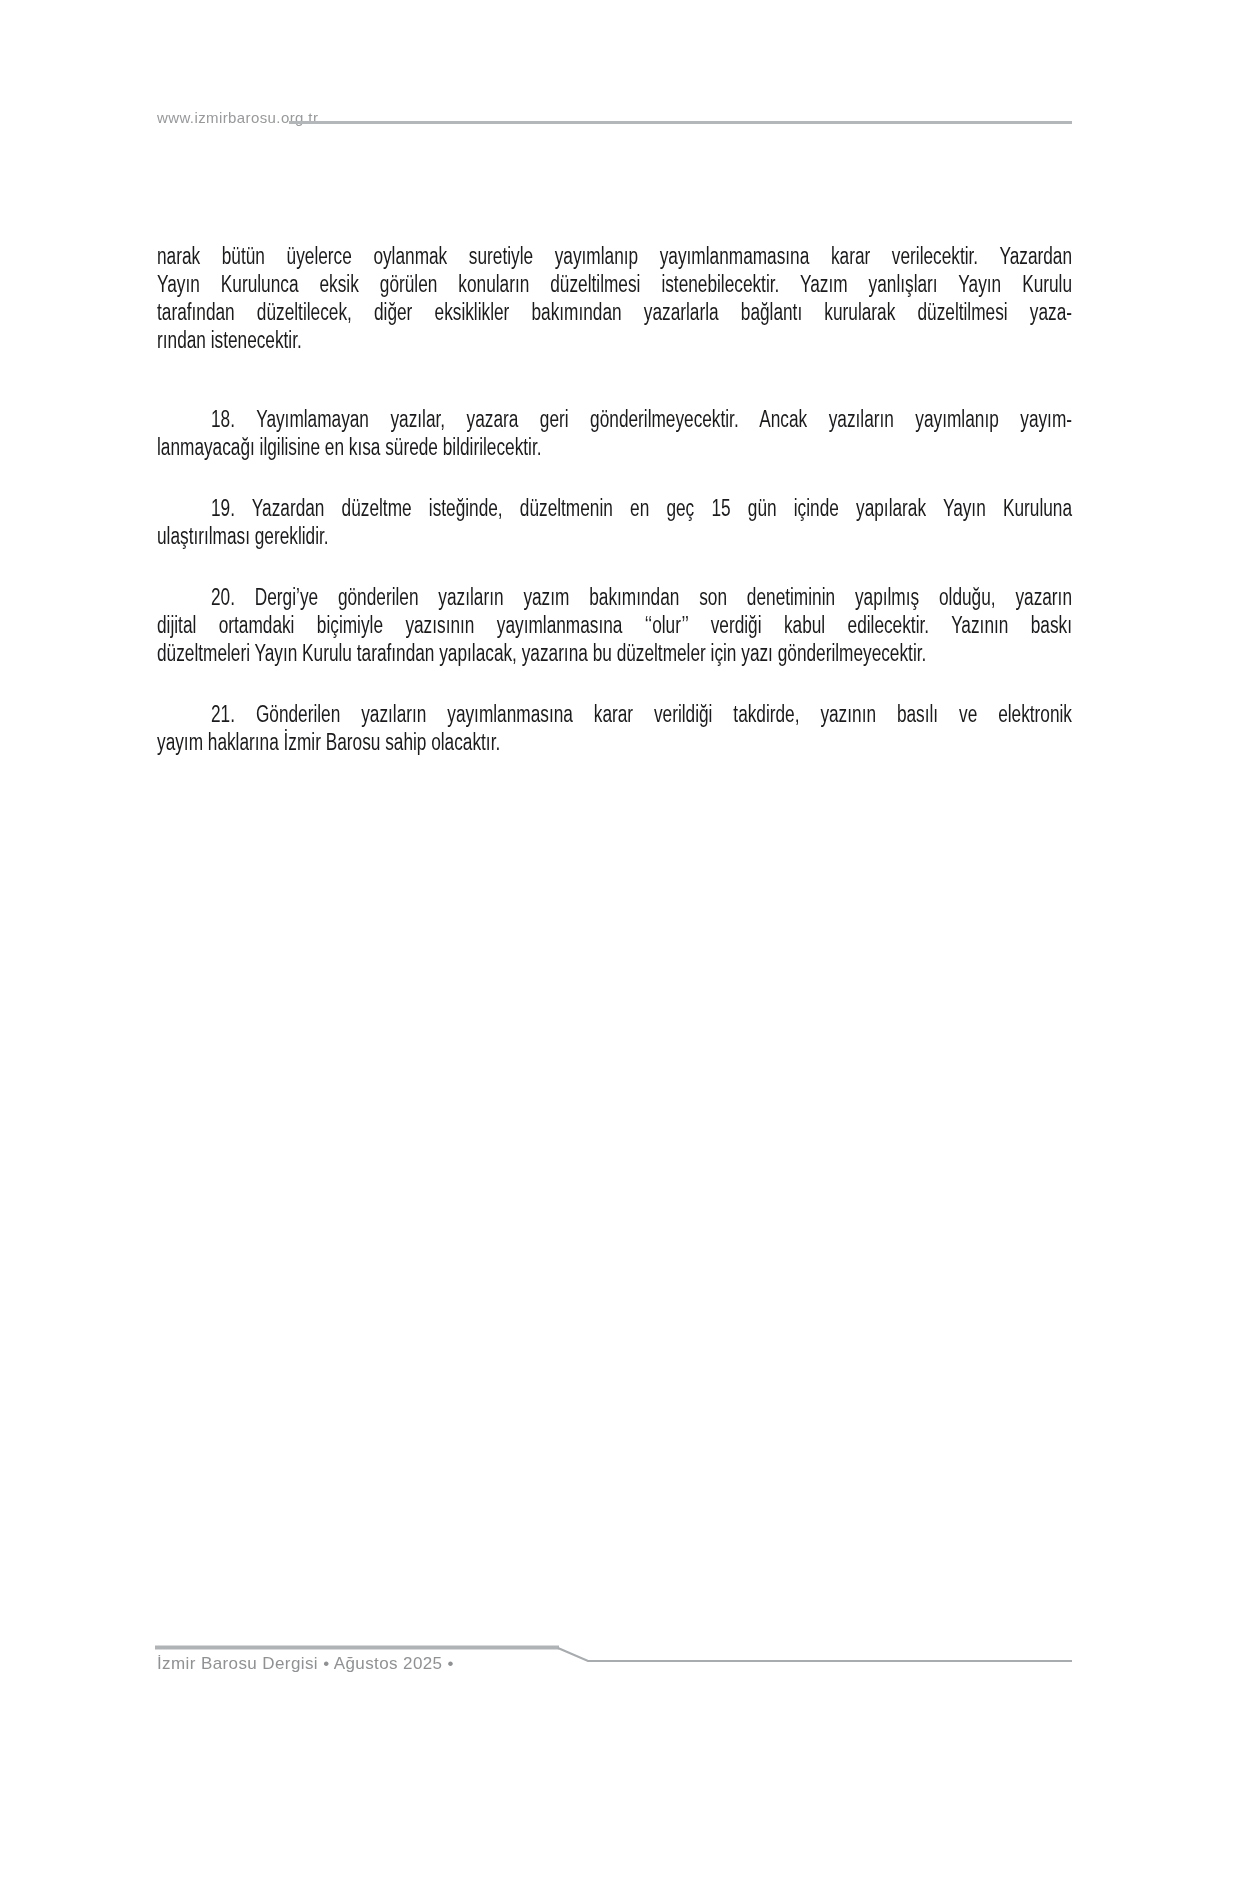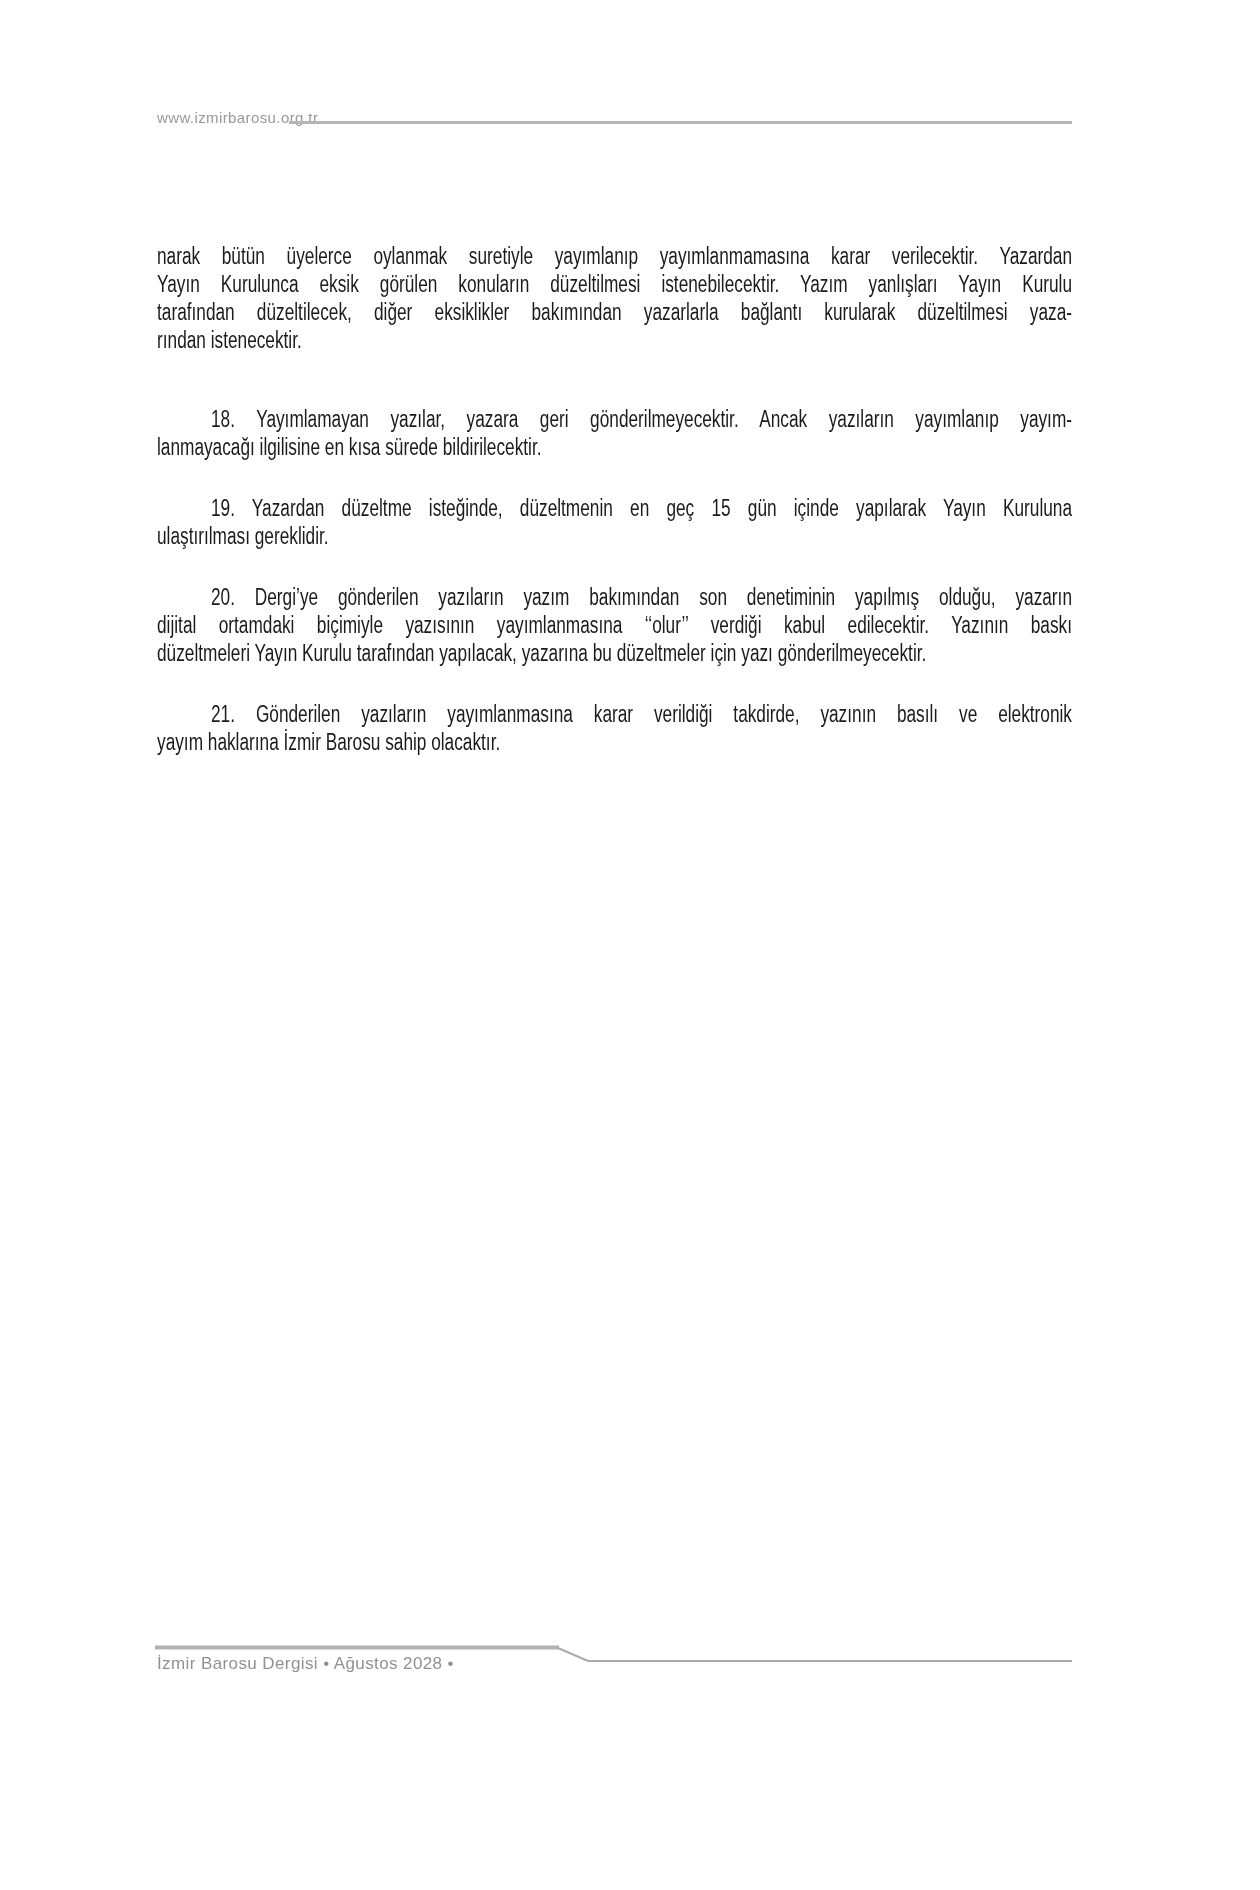--- a/index.html
+++ b/index.html
@@ -96,15 +96,15 @@
       <div class="paragraph">
         <div class="line just indent">21. Gönderilen yazıların yayımlanmasına karar verildiği takdirde, yazının basılı ve elektronik</div>
         <div class="line">yayım haklarına İzmir Barosu sahip olacaktır.</div>
       </div>
     </div>
 
   <svg class="footer-rule" width="920" height="20" viewBox="0 0 920 20">
     <line x1="0" y1="2.5" x2="404" y2="2.5" stroke="#b0b3b5" stroke-width="4"></line>
     <polyline points="403,3 433,16 917,16" fill="none" stroke="#a8acae" stroke-width="2.2"></polyline>
   </svg>
-  <div class="footer-text">İzmir Barosu Dergisi • Ağustos 2028 •</div>
+  <div class="footer-text">İzmir Barosu Dergisi • Ağustos 2025 •</div>
 
 </div>
 
 </body></html>

